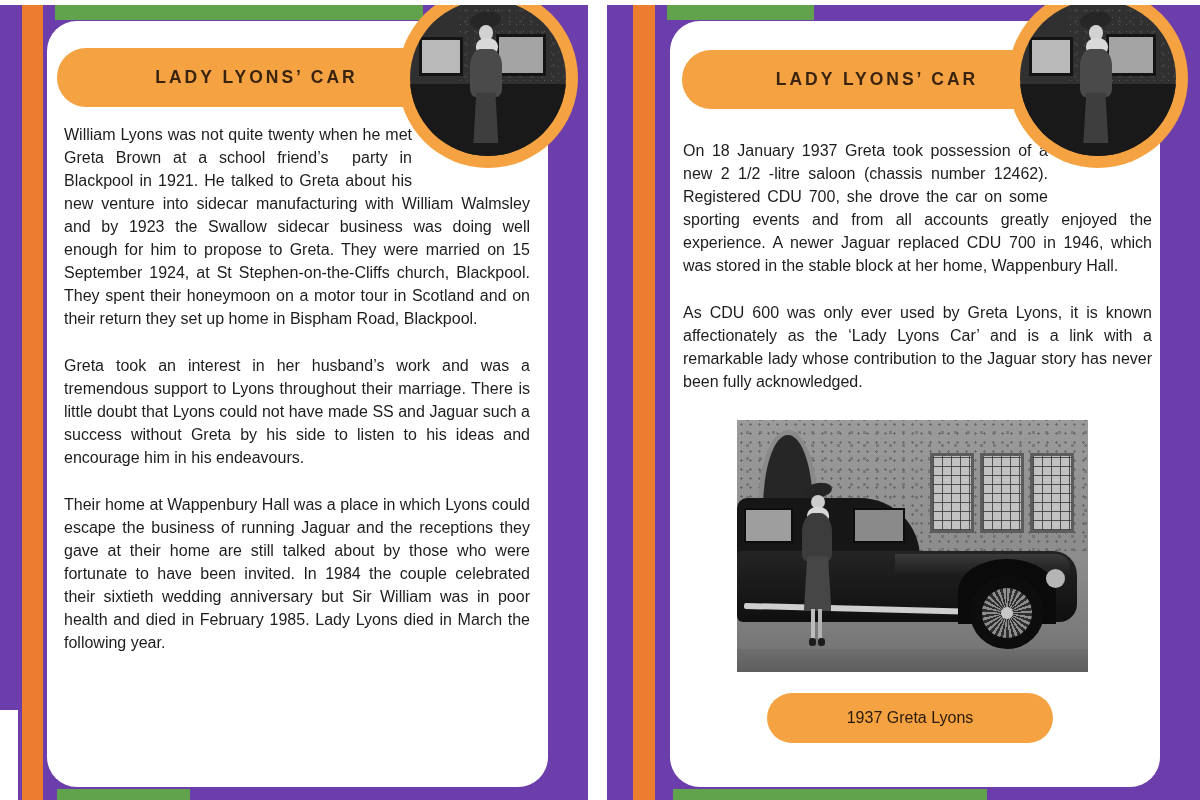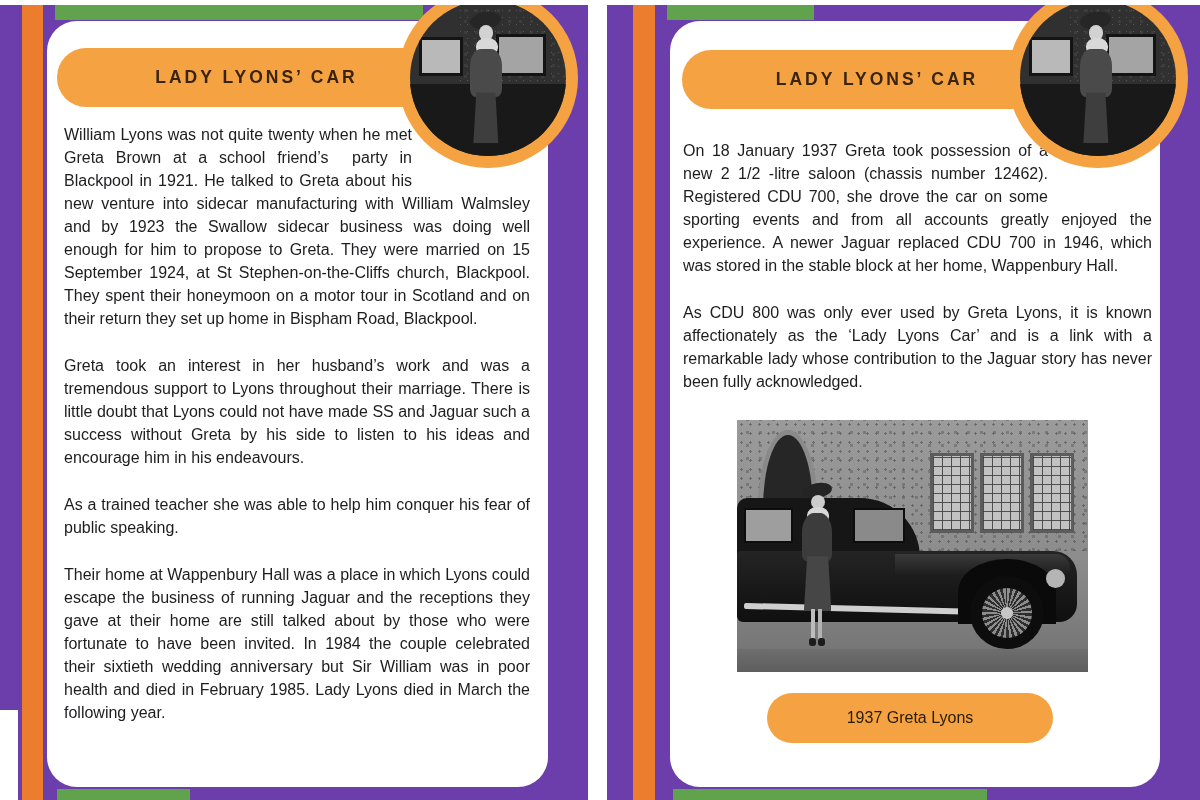--- a/index.html
+++ b/index.html
@@ -105,21 +105,20 @@
 
     <div class="card" style="left:47px;top:16px;width:501px;height:766px;">
       <div class="pill" style="left:10px;top:27px;width:425px;height:59px;">
         <span class="pill-text">LADY LYONS’ CAR</span>
       </div>
 
       <div class="body-text" style="left:17px;top:102px;width:466px;">
         <div class="circle-spacer" style="width:118px;height:48px;"></div>
         <p>William Lyons was not quite twenty when he met Greta Brown at a school friend’s&nbsp; party in Blackpool in 1921. He talked to Greta about his new venture into sidecar manufacturing with William Walmsley and by 1923 the Swallow sidecar business was doing well enough for him to propose to Greta. They were married on 15 September 1924, at St Stephen-on-the-Cliffs church, Blackpool. They spent their honeymoon on a motor tour in Scotland and on their return they set up home in Bispham Road, Blackpool.</p>
         <p>Greta took an interest in her husband’s work and was a tremendous support to Lyons throughout their marriage. There is little doubt that Lyons could not have made SS and Jaguar such a success without Greta by his side to listen to his ideas and encourage him in his endeavours.</p>
-        <p>As a trained teacher she was able to help him conquer his fear of public speaking.</p>
         <p>Their home at Wappenbury Hall was a place in which Lyons could escape the business of running Jaguar and the receptions they gave at their home are still talked about by those who were fortunate to have been invited. In 1984 the couple celebrated their sixtieth wedding anniversary but Sir William was in poor health and died in February 1985. Lady Lyons died in March the following year.</p>
       </div>
     </div>
 
     <div class="circle" style="left:398px;top:-17px;">
       <div class="portrait">
         <div class="p-foliage"></div>
         <div class="p-window1"></div>
         <div class="p-window2"></div>
         <div class="p-carbody"></div>
@@ -140,21 +139,21 @@
     <div class="h-green" style="left:66px;top:784px;width:314px;height:16px;"></div>
 
     <div class="card" style="left:63px;top:16px;width:490px;height:766px;">
       <div class="pill" style="left:12px;top:29px;width:416px;height:59px;">
         <span class="pill-text">LADY LYONS’ CAR</span>
       </div>
 
       <div class="body-text" style="left:13px;top:118px;width:469px;">
         <div class="circle-spacer" style="width:104px;height:48px;"></div>
         <p>On 18 January 1937 Greta took possession of a new 2 1/2 -litre saloon (chassis number 12462). Registered CDU 700, she drove the car on some sporting events and from all accounts greatly enjoyed the experience. A newer Jaguar replaced CDU 700 in 1946, which was stored in the stable block at her home, Wappenbury Hall.</p>
-        <p>As CDU 800 was only ever used by Greta Lyons, it is known affectionately as the ‘Lady Lyons Car’ and is a link with a remarkable lady whose contribution to the Jaguar story has never been fully acknowledged.</p>
+        <p>As CDU 600 was only ever used by Greta Lyons, it is known affectionately as the ‘Lady Lyons Car’ and is a link with a remarkable lady whose contribution to the Jaguar story has never been fully acknowledged.</p>
       </div>
 
       <div class="photo" style="left:67px;top:399px;width:351px;height:252px;">
         <div class="ph-ivy"></div>
         <div class="ph-arch"></div>
         <div class="ph-windows">
           <div class="win"></div>
           <div class="win"></div>
           <div class="win"></div>
         </div>

